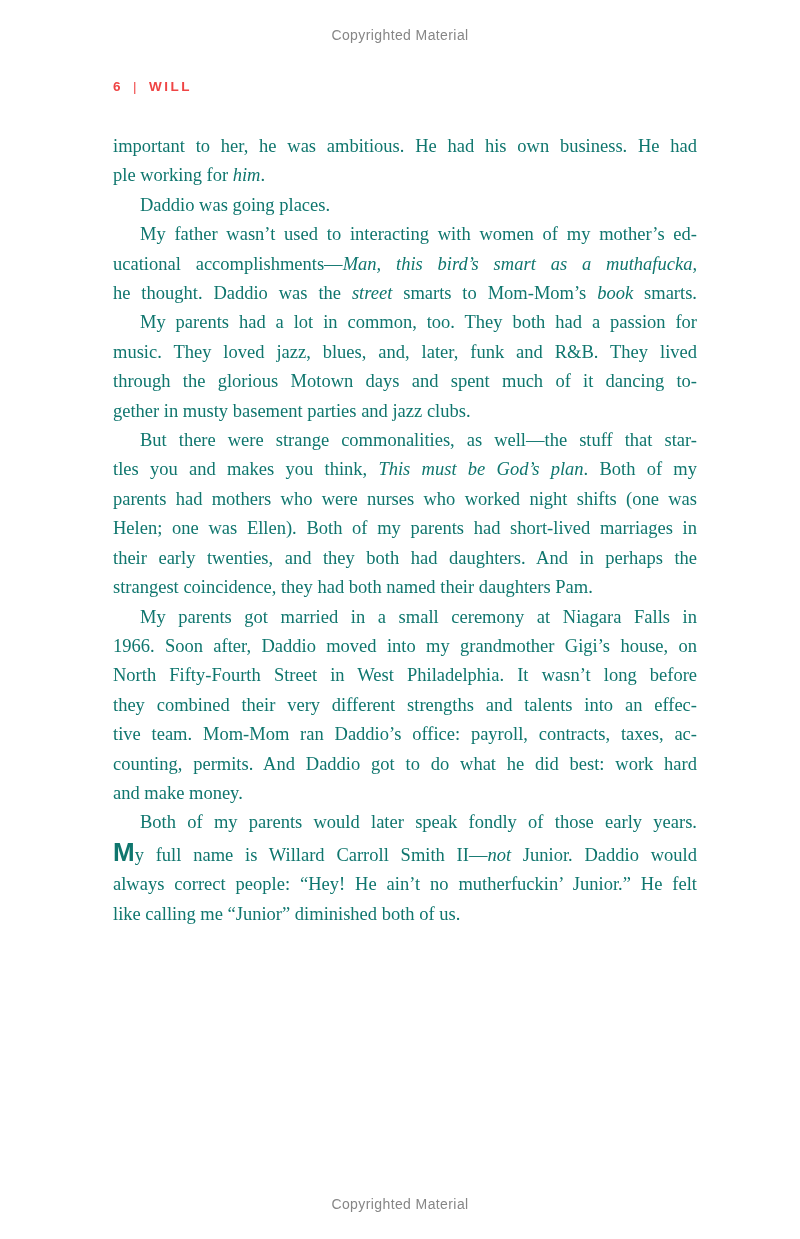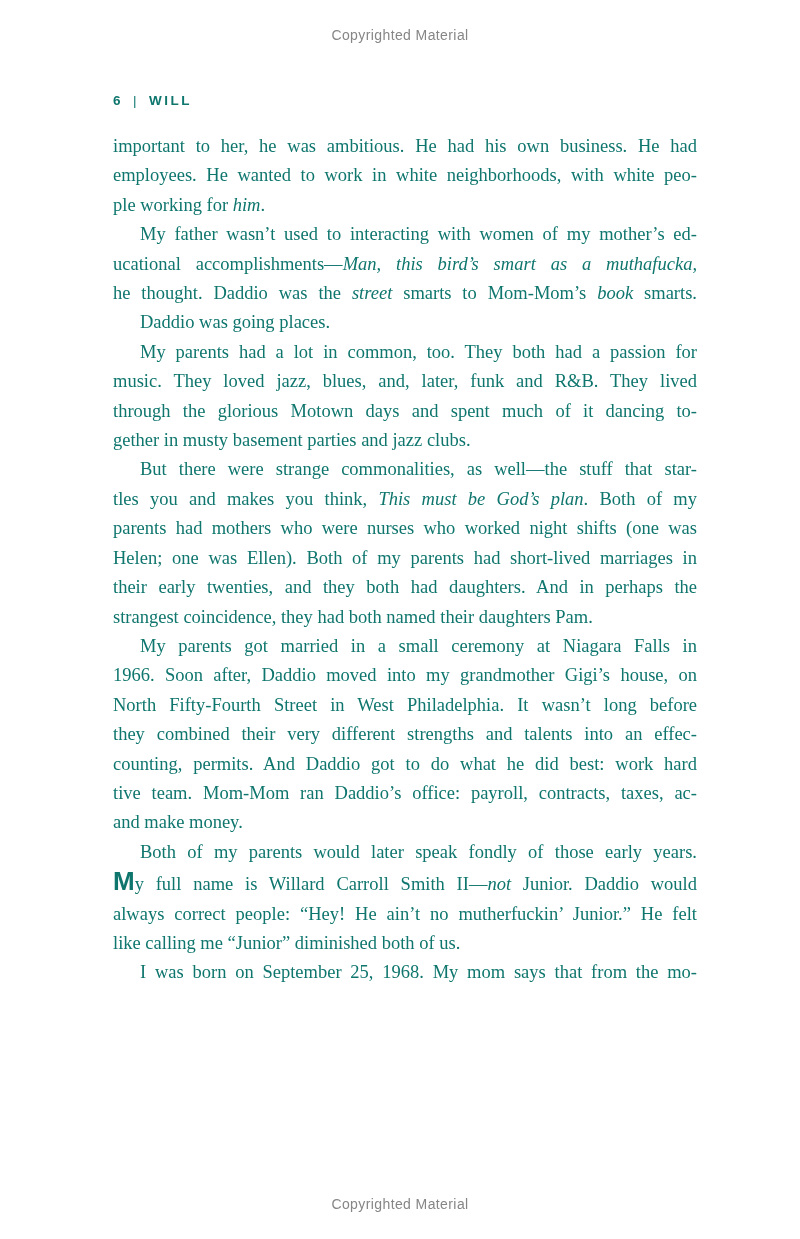--- a/index.html
+++ b/index.html
@@ -19,25 +19,25 @@
     font-family: "Liberation Sans", sans-serif;
     font-size: 14px;
     color: #868686;
     letter-spacing: 0.4px;
   }
   .copyright-notice.top { top: 27px; }
   .copyright-notice.bottom { top: 1196px; }
   .running-header {
     position: absolute;
     left: 113px;
-    top: 93px;
+    top: 79px;
     font-family: "Liberation Sans", sans-serif;
     font-weight: bold;
     font-size: 13.5px;
-    color: #0f766e;
+    color: #ef4444;
     letter-spacing: 2.5px;
     white-space: nowrap;
   }
   .running-header .sep { margin: 0 10px; font-weight: 400; }
   .body-text {
     position: absolute;
     left: 113px;
     top: 132px;
     width: 584px;
     font-size: 18.5px;
@@ -63,61 +63,57 @@
 <div class="page">
   <div class="copyright-notice top">Copyrighted Material</div>
 
   <div class="running-header">
     <span>6</span><span class="sep">|</span><span>WILL</span>
   </div>
 
   <div class="body-text">
       <div class="para">
         <div class="line"><span class="seg-n">important to her, he was ambitious. He had his own business. He had</span></div>
-        <div class="line"><span class="seg-n">employees. He wanted to work in white neighborhoods, with white peo-</span></div>
         <div class="line last"><span class="seg-n">ple working for </span><span class="seg-i">him</span><span class="seg-n">.</span></div>
+      </div>
+      <div class="para">
+        <div class="line last indent"><span class="seg-n">Daddio was going places.</span></div>
       </div>
       <div class="para">
         <div class="line indent"><span class="seg-n">My father wasn’t used to interacting with women of my mother’s ed-</span></div>
         <div class="line"><span class="seg-n">ucational accomplishments—</span><span class="seg-i">Man, this bird’s smart as a muthafucka,</span></div>
         <div class="line"><span class="seg-n">he thought. Daddio was the </span><span class="seg-i">street</span><span class="seg-n"> smarts to Mom-Mom’s </span><span class="seg-i">book</span><span class="seg-n"> smarts.</span></div>
-      </div>
-      <div class="para">
-        <div class="line last indent"><span class="seg-n">Daddio was going places.</span></div>
       </div>
       <div class="para">
         <div class="line indent"><span class="seg-n">My parents had a lot in common, too. They both had a passion for</span></div>
         <div class="line"><span class="seg-n">music. They loved jazz, blues, and, later, funk and R&amp;B. They lived</span></div>
         <div class="line"><span class="seg-n">through the glorious Motown days and spent much of it dancing to-</span></div>
         <div class="line last"><span class="seg-n">gether in musty basement parties and jazz clubs.</span></div>
       </div>
       <div class="para">
         <div class="line indent"><span class="seg-n">But there were strange commonalities, as well—the stuff that star-</span></div>
         <div class="line"><span class="seg-n">tles you and makes you think, </span><span class="seg-i">This must be God’s plan</span><span class="seg-n">. Both of my</span></div>
         <div class="line"><span class="seg-n">parents had mothers who were nurses who worked night shifts (one was</span></div>
         <div class="line"><span class="seg-n">Helen; one was Ellen). Both of my parents had short-lived marriages in</span></div>
         <div class="line"><span class="seg-n">their early twenties, and they both had daughters. And in perhaps the</span></div>
         <div class="line last"><span class="seg-n">strangest coincidence, they had both named their daughters Pam.</span></div>
       </div>
       <div class="para">
         <div class="line indent"><span class="seg-n">My parents got married in a small ceremony at Niagara Falls in</span></div>
         <div class="line"><span class="seg-n">1966. Soon after, Daddio moved into my grandmother Gigi’s house, on</span></div>
         <div class="line"><span class="seg-n">North Fifty-Fourth Street in West Philadelphia. It wasn’t long before</span></div>
         <div class="line"><span class="seg-n">they combined their very different strengths and talents into an effec-</span></div>
+        <div class="line"><span class="seg-n">tive team. Mom-Mom ran Daddio’s office: payroll, contracts, taxes, ac-</span></div>
         <div class="line"><span class="seg-n">counting, permits. And Daddio got to do what he did best: work hard</span></div>
-        <div class="line"><span class="seg-n">tive team. Mom-Mom ran Daddio’s office: payroll, contracts, taxes, ac-</span></div>
         <div class="line last"><span class="seg-n">and make money.</span></div>
       </div>
       <div class="para">
         <div class="line indent"><span class="seg-n">Both of my parents would later speak fondly of those early years.</span></div>
       </div>
       <div class="para section-start">
         <div class="line"><span class="seg-b">M</span><span class="seg-n">y full name is Willard Carroll Smith II—</span><span class="seg-i">not</span><span class="seg-n"> Junior. Daddio would</span></div>
         <div class="line"><span class="seg-n">always correct people: “Hey! He ain’t no mutherfuckin’ Junior.” He felt</span></div>
         <div class="line last"><span class="seg-n">like calling me “Junior” diminished both of us.</span></div>
       </div>
-      <div class="para">
-        <div class="line indent"><span class="seg-n">I was born on September 25, 1968. My mom says that from the mo-</span></div>
-      </div>
     </div>
 
   <div class="copyright-notice bottom">Copyrighted Material</div>
 </div>
 
 </body></html>

